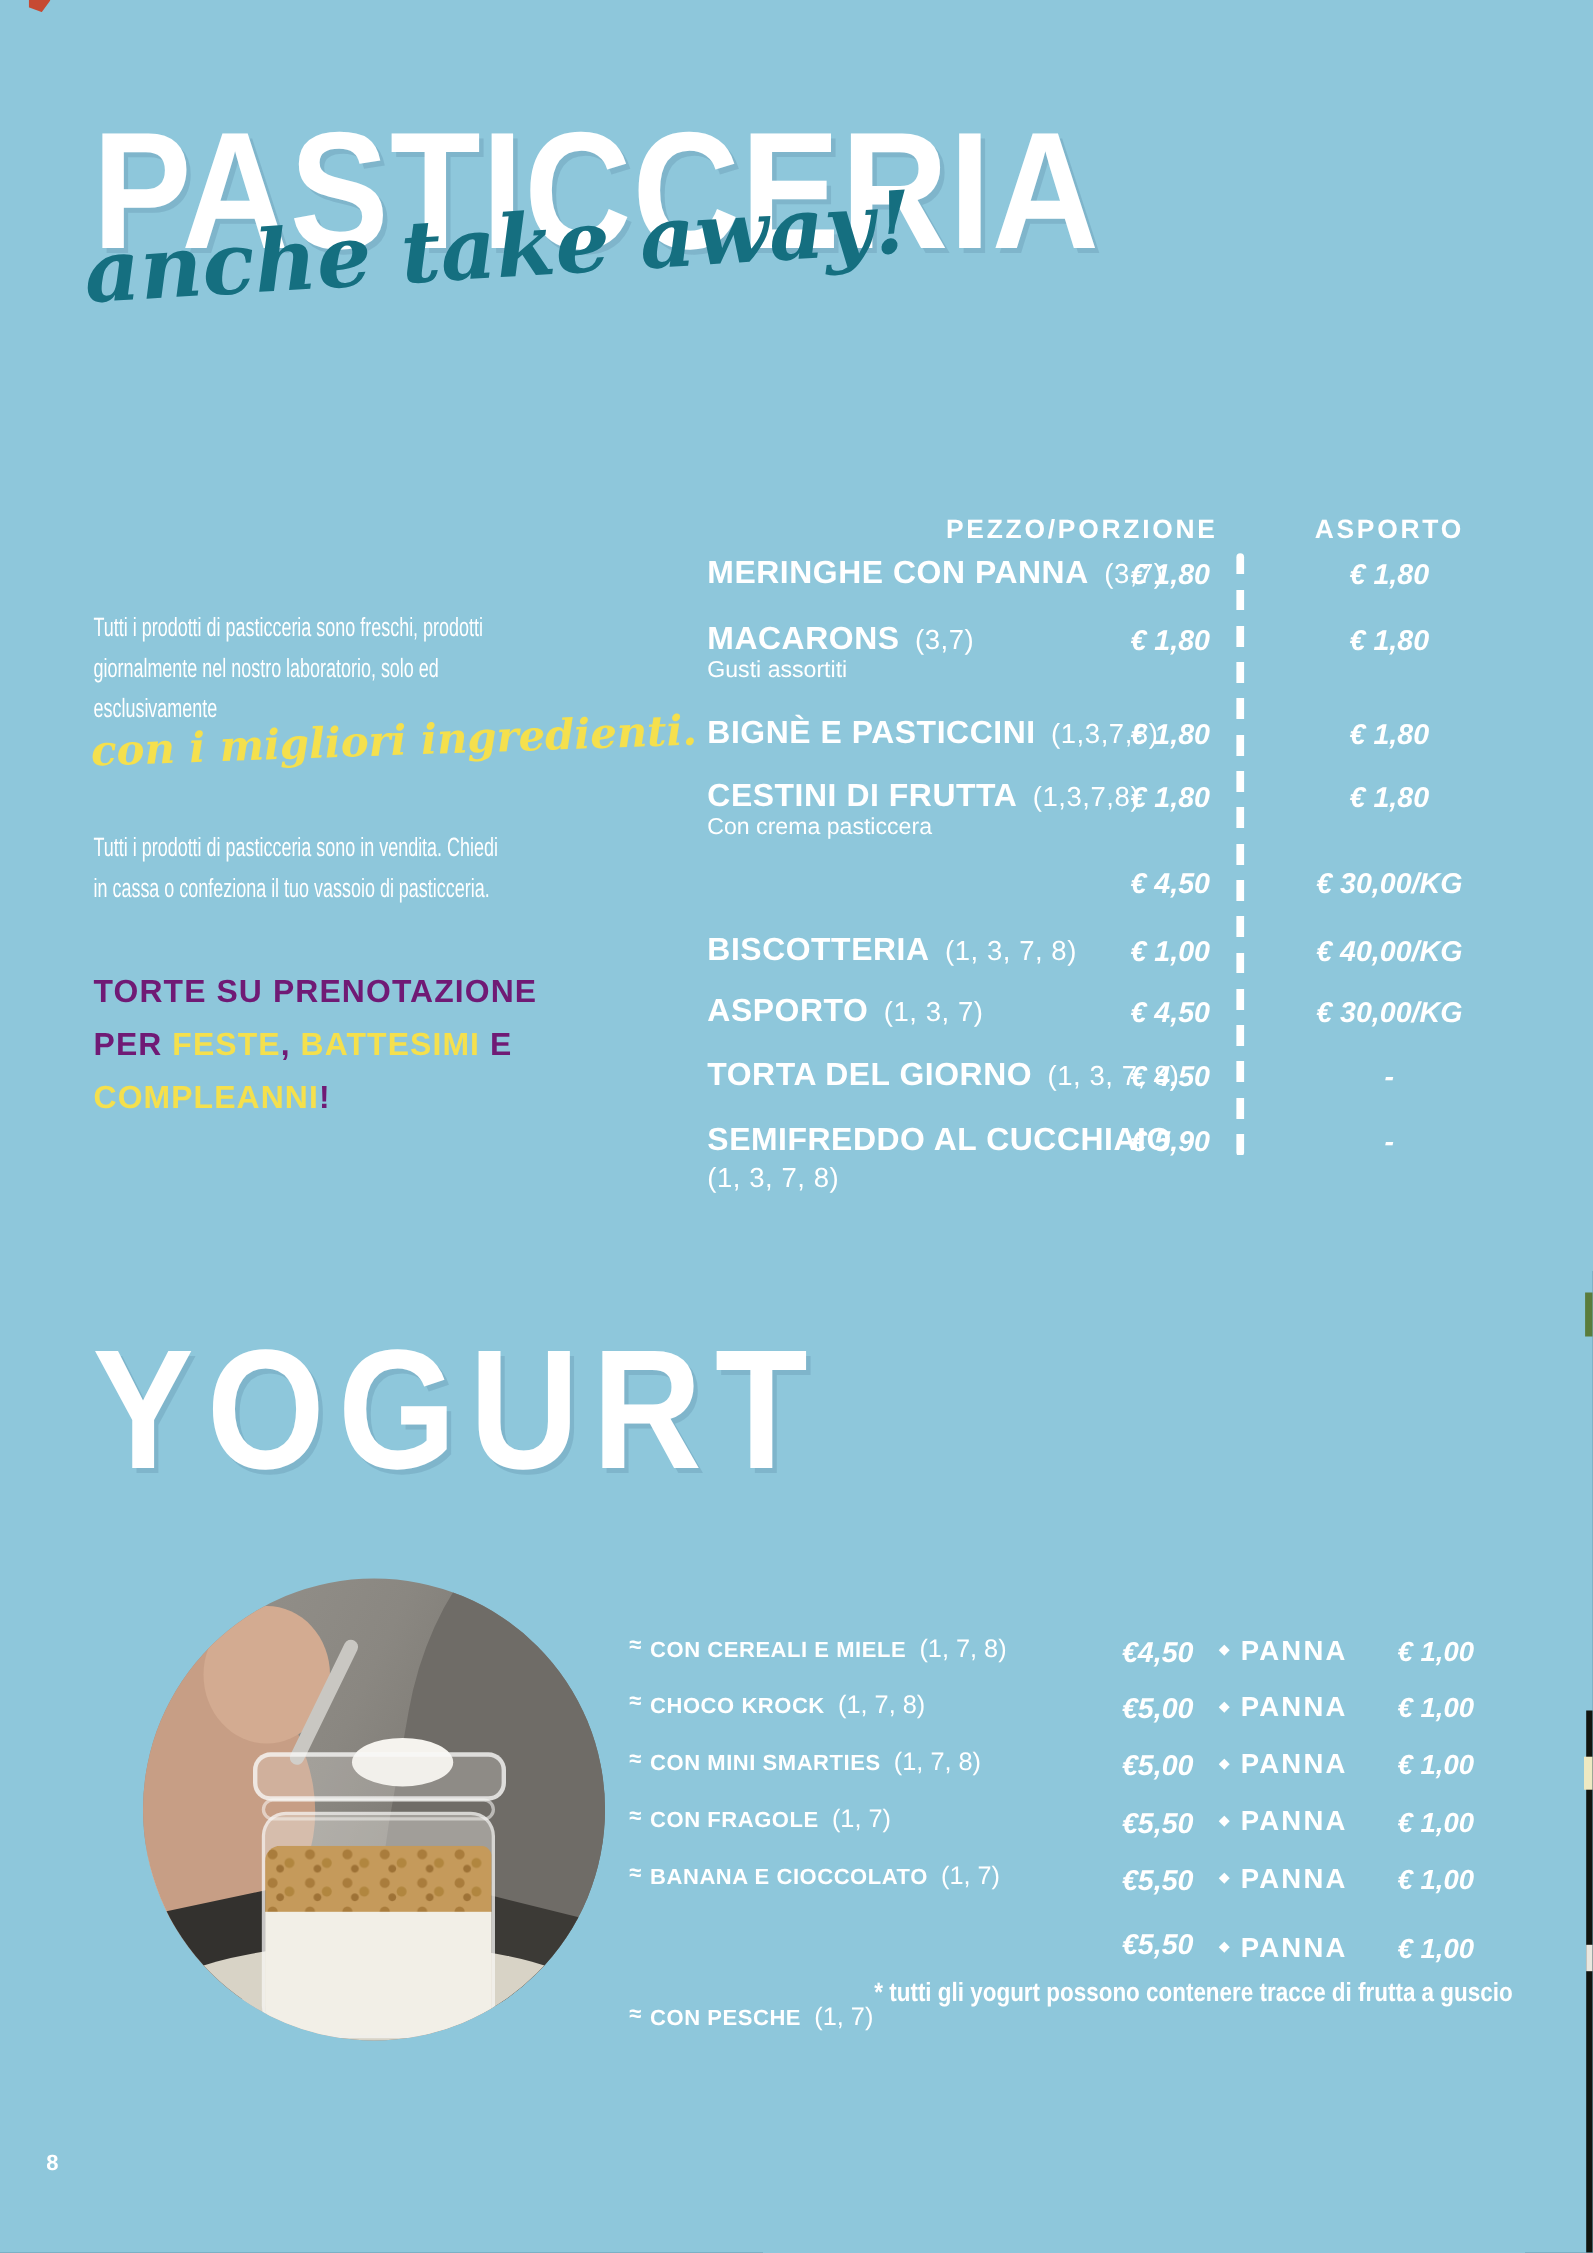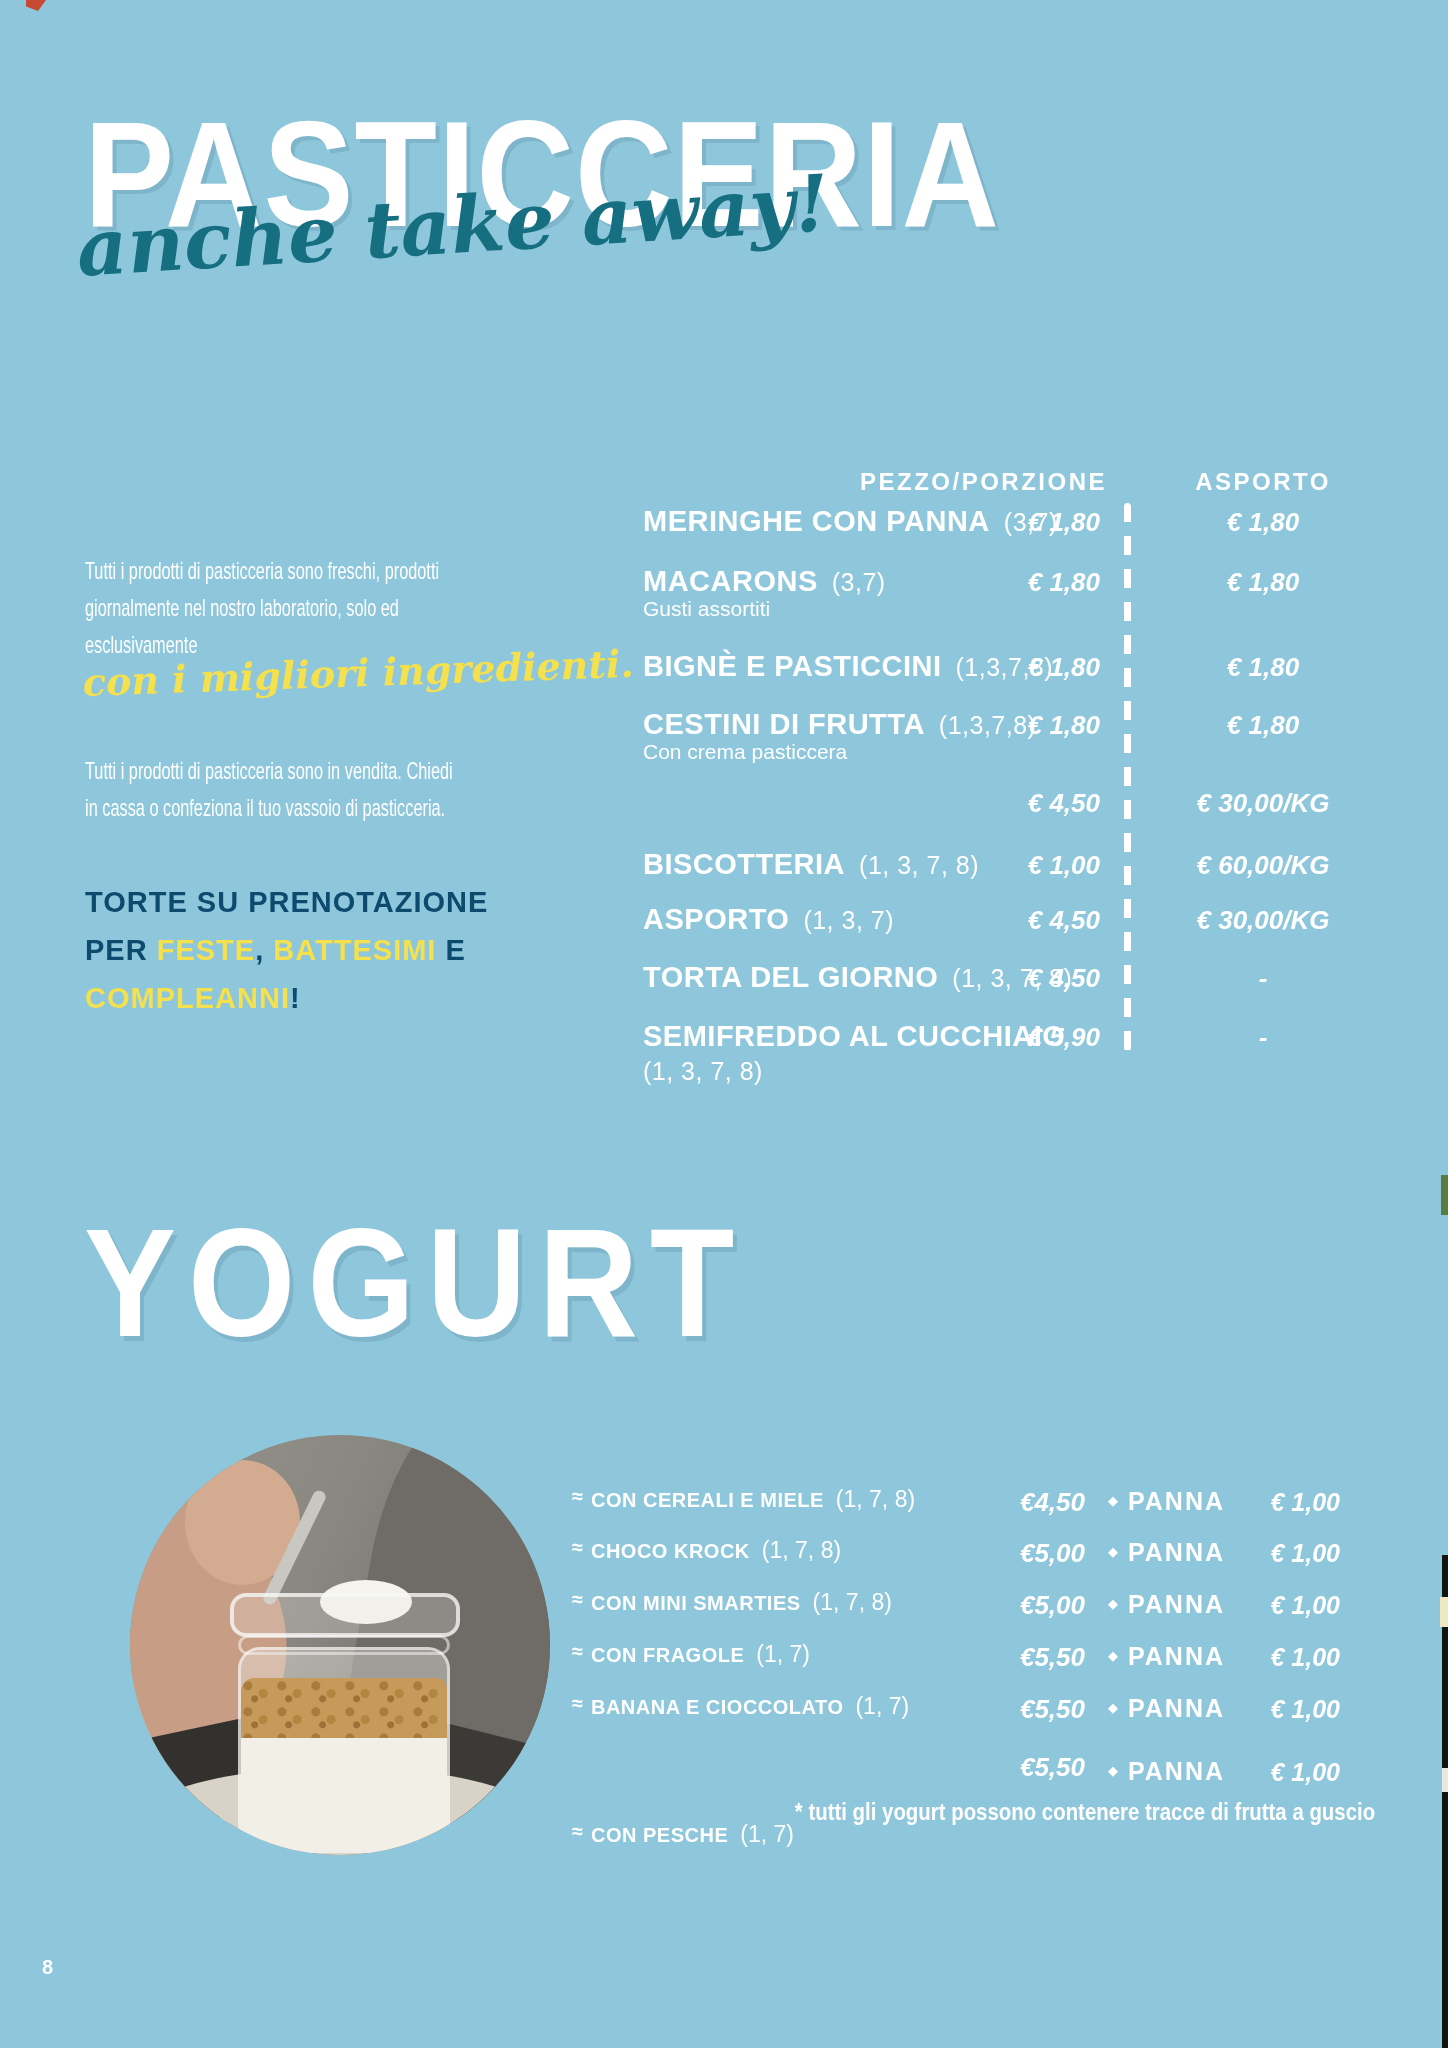--- a/index.html
+++ b/index.html
@@ -25,21 +25,21 @@
   .script-yellow{left:82px;top:660px;font-size:38px;color:#f5e04d;transform:rotate(-2deg);transform-origin:left top;}
   
   .para{
     left:85px;width:555px;color:#ffffff;font-size:24px;line-height:37px;
     transform:scaleX(0.68);transform-origin:left top;
   }
   .para1{top:552px;}
   .para2{top:752px;}
   .promo{left:85px;top:878px;color:#ffffff;font-weight:bold;font-size:29px;line-height:48px;letter-spacing:1px;white-space:nowrap;}
   .c-yellow{color:#f5e04d;}
-  .c-white{color:#0c4a6e;}
+  .c-white{color:#701a75;}
   
   .tbl-header{color:#ffffff;font-weight:bold;font-size:24px;letter-spacing:2.5px;white-space:nowrap;}
   .hdr1{left:860px;top:468px;width:240px;text-align:right;}
   .hdr2{left:1158px;top:468px;width:210px;text-align:center;}
   .p-row{left:643px;white-space:nowrap;color:#ffffff;}
   .menu-name{font-weight:bold;font-size:29px;letter-spacing:0.5px;}
   .menu-allerg{font-weight:normal;font-size:25px;letter-spacing:0.5px;margin-left:14px;margin-top:36px;}
   .menu-sub{left:643px;color:#ffffff;font-size:21px;}
   .price{color:#ffffff;font-weight:bold;font-style:italic;font-size:26px;white-space:nowrap;}
   .col1{left:930px;width:170px;text-align:right;}
@@ -157,21 +157,21 @@
   <div class="abs price col1" style="top:710px">€ 1,80</div>
   <div class="abs price col2" style="top:710px">€ 1,80</div>
 
   <div class="abs price col1" style="top:788px">€ 4,50</div>
   <div class="abs price col2" style="top:788px">€ 30,00/KG</div>
 
   <div class="abs p-row" style="top:848px">
     <span class="menu-name">BISCOTTERIA</span><span class="menu-allerg">(1, 3, 7, 8)</span>
   </div>
   <div class="abs price col1" style="top:850px">€ 1,00</div>
-  <div class="abs price col2" style="top:850px">€ 60,00/KG</div>
+  <div class="abs price col2" style="top:850px">€ 40,00/KG</div>
 
   <div class="abs p-row" style="top:903px">
     <span class="menu-name">ASPORTO</span><span class="menu-allerg">(1, 3, 7)</span>
   </div>
   <div class="abs price col1" style="top:905px">€ 4,50</div>
   <div class="abs price col2" style="top:905px">€ 30,00/KG</div>
 
   <div class="abs p-row" style="top:961px">
     <span class="menu-name">TORTA DEL GIORNO</span><span class="menu-allerg">(1, 3, 7, 8)</span>
   </div>

